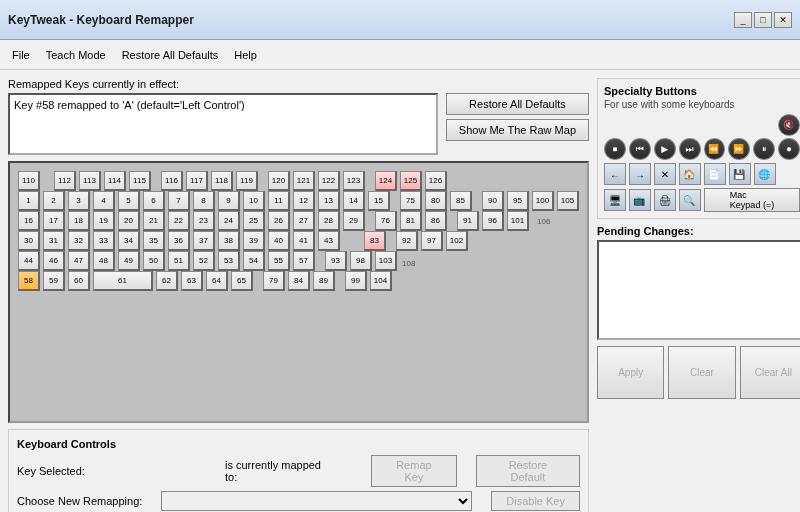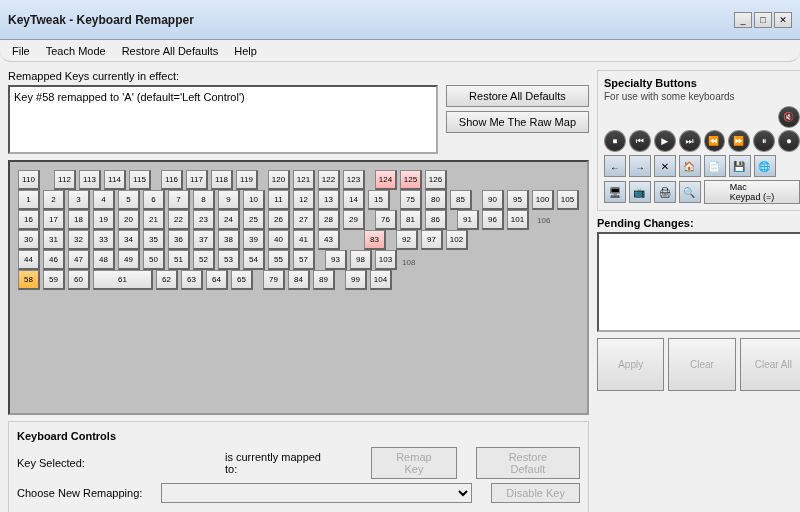--- a/index.html
+++ b/index.html
@@ -37,26 +37,25 @@
       border: 1px solid #888;
       font-size: 9px;
       cursor: pointer;
       display: flex;
       align-items: center;
       justify-content: center;
     }
     
     #menu-bar {
       background: #f0f0f0;
-      height: 22px;
+      height: 30px;
       display: flex;
       align-items: center;
       padding: 0 4px;
       border-bottom: 1px solid #ccc;
-      border-radius: 11px;
     }
     .menu-item {
       padding: 2px 8px;
       cursor: pointer;
       font-size: 11px;
     }
     
     #main-content {
       display: flex;
       height: calc(512px - 50px);
@@ -79,21 +78,21 @@
       display: block;
       margin-bottom: 3px;
     }
     #remapped-content {
       display: flex;
       gap: 8px;
       align-items: flex-start;
     }
     #remapped-textarea {
       flex: 1;
-      height: 69px;
+      height: 62px;
       border: 2px inset #aaa;
       background: white;
       padding: 4px;
       font-size: 11px;
       resize: none;
       font-family: 'Segoe UI', sans-serif;
     }
     #remapped-buttons {
       display: flex;
       flex-direction: column;

